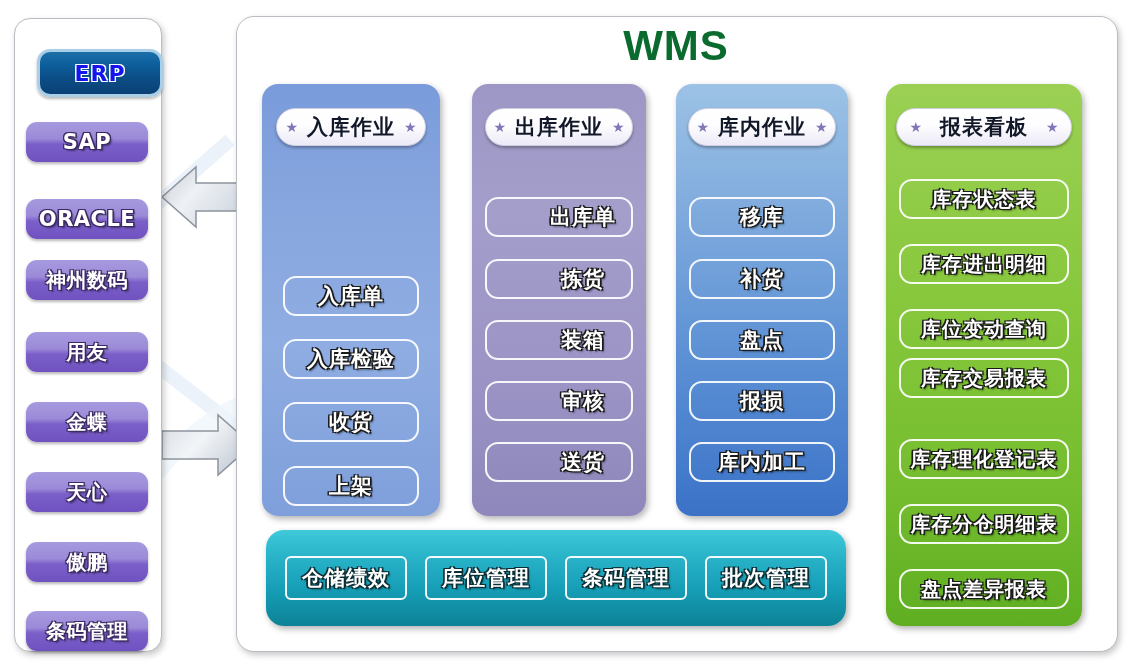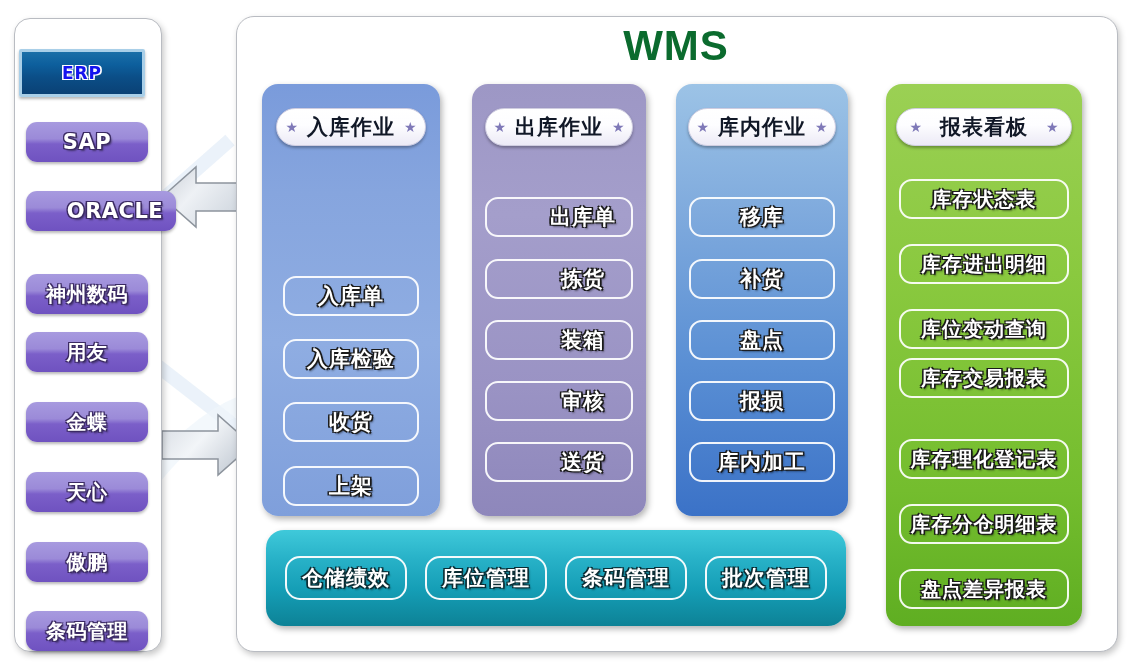--- a/index.html
+++ b/index.html
@@ -33,31 +33,31 @@
     color:#ffffff;
     text-shadow:
       -1.3px -1.3px 0 #3b2a63, 1.3px -1.3px 0 #3b2a63,
       -1.3px  1.3px 0 #3b2a63, 1.3px  1.3px 0 #3b2a63,
        2px 2px 2px rgba(0,0,0,.45);
     background:linear-gradient(to bottom,#a79adf 0%,#9b8ad8 42%,#7b5fc9 55%,#6f52c0 100%);
     box-shadow:0 2px 3px rgba(0,0,0,.28);
   }
   .erp-btn.cjk{font-size:20px;}
   #erp-item-0{
-    top:30px;height:48px;left:4px;width:126px;border-radius:2px;
+    top:30px;height:48px;left:22px;width:126px;border-radius:13px;
     background:linear-gradient(to bottom,#1b6fa8 0%,#0d5f9d 30%,#0b4e87 60%,#0a4175 100%);
     border:3px solid #a9cfe8;
     box-sizing:border-box;
-    color:#1414ee;font-size:17px;letter-spacing:1px;
+    color:#1414ee;font-size:22px;letter-spacing:1px;
     text-shadow:-1.3px -1.3px 0 #ffffff, 1.3px -1.3px 0 #ffffff,
                 -1.3px 1.3px 0 #ffffff, 1.3px 1.3px 0 #ffffff;
   }
   #erp-item-1{top:103px;}
-  #erp-item-2{top:172px;padding-left:28px;}
-  #erp-item-3{top:255px;text-align:center;}
+  #erp-item-2{top:180px;}
+  #erp-item-3{top:241px;text-align:center;}
   #erp-item-4{top:313px;}
   #erp-item-5{top:383px;}
   #erp-item-6{top:453px;}
   #erp-item-7{top:523px;}
   #erp-item-8{top:592px;}
 
   
   .arrow{position:absolute;z-index:1;}
   #arrow-left{left:160px;top:160px;}
   #arrow-right{left:158px;top:410px;}
@@ -126,21 +126,21 @@
   
   #bottom-bar{
     position:absolute;left:266px;top:530px;width:580px;height:96px;
     border-radius:18px;z-index:3;
     background:linear-gradient(to bottom,#3fc9da 0%,#29b3c9 28%,#159eb6 62%,#0d8296 100%);
     box-shadow:2px 3px 6px rgba(0,0,0,.30);
     display:flex;align-items:center;justify-content:space-around;
     padding:0 10px;box-sizing:border-box;
   }
   .bottom-btn{
-    height:44px;min-width:122px;border-radius:15px;
+    height:44px;min-width:122px;border-radius:6px;
     border:2px solid rgba(255,255,255,.95);box-sizing:border-box;
     display:flex;align-items:center;justify-content:center;
     font-size:21px;font-weight:bold;color:#fff;letter-spacing:1px;
     white-space:nowrap;
     text-shadow:
       -1.4px -1.4px 0 #0b2d34, 1.4px -1.4px 0 #0b2d34,
       -1.4px  1.4px 0 #0b2d34, 1.4px  1.4px 0 #0b2d34,
        2px 2px 2px rgba(0,0,0,.4);
   }
 </style>

